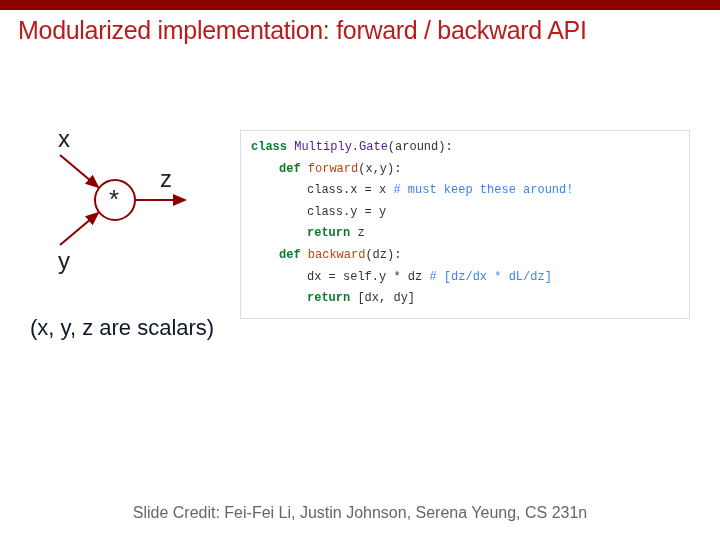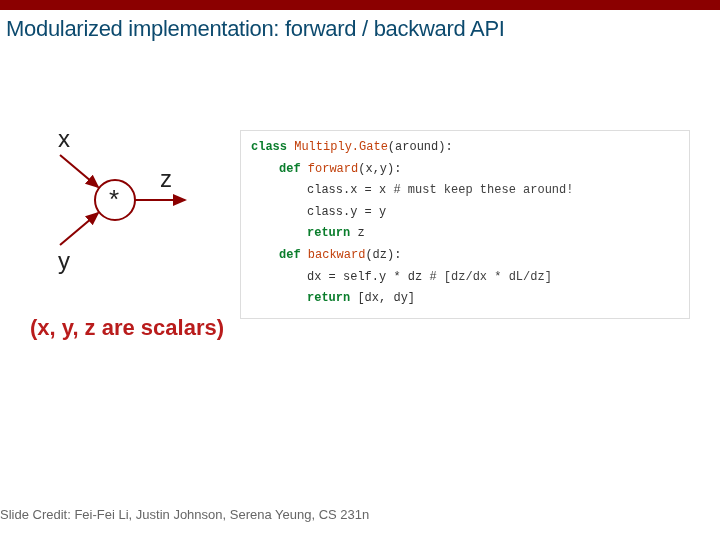--- a/index.html
+++ b/index.html
@@ -9,71 +9,71 @@
     background: #fff;
     font-family: Arial, Helvetica, sans-serif;
     position: relative;
     overflow: hidden;
   }
   .topbar {
     height: 10px;
     background: #8b0000;
   }
   .title {
-    font-size: 22px;
-    color: #0c4a6e;
-    padding: 6px 8px 0 6px;
+    font-size: 25px;
+    color: #b91c1c;
+    padding: 6px 8px 0 18px;
     letter-spacing: -0.3px;
   }
   .diagram {
     position: absolute;
     left: 40px;
     top: 125px;
     width: 220px;
     height: 200px;
   }
   .diagram svg { position: absolute; left: 0; top: 0; }
   .dlabel {
     position: absolute;
     font-size: 24px;
     color: #222;
   }
   .scalars {
     position: absolute;
     left: 30px;
     top: 315px;
     font-size: 22px;
-    color: #b91c1c;
-    font-weight: bold;
+    color: #0f172a;
   }
   .codebox {
     position: absolute;
     left: 240px;
     top: 130px;
     width: 450px;
     border: 1px solid #ddd;
     background: #fff;
     font-family: Consolas, Menlo, "Courier New", monospace;
     font-size: 12px;
     line-height: 1.8;
     padding: 6px 10px 8px 10px;
     color: #333;
   }
   .codebox .line { white-space: pre; }
   .kw { color: #0a7d2c; font-weight: bold; }
   .fn { color: #c2410c; }
-  .nm { color: #c2410c; }
-  .cm { color: #404040; }
+  .nm { color: #4c1d95; }
+  .cm { color: #3b82f6; }
   .ind1 { padding-left: 28px; display: inline-block; min-width: 0; }
   .ind2 { padding-left: 56px; display: inline-block; min-width: 0; }
   .footer {
     position: absolute;
     bottom: 18px;
     width: 100%;
-    font-size: 13px;
+    text-align: center;
+    font-size: 16px;
     color: #666;
   }
 </style>
 </head>
 <body>
 
 <div class="topbar"></div>
 <div class="title">Modularized implementation: forward / backward API</div>
 
 <div class="diagram">

